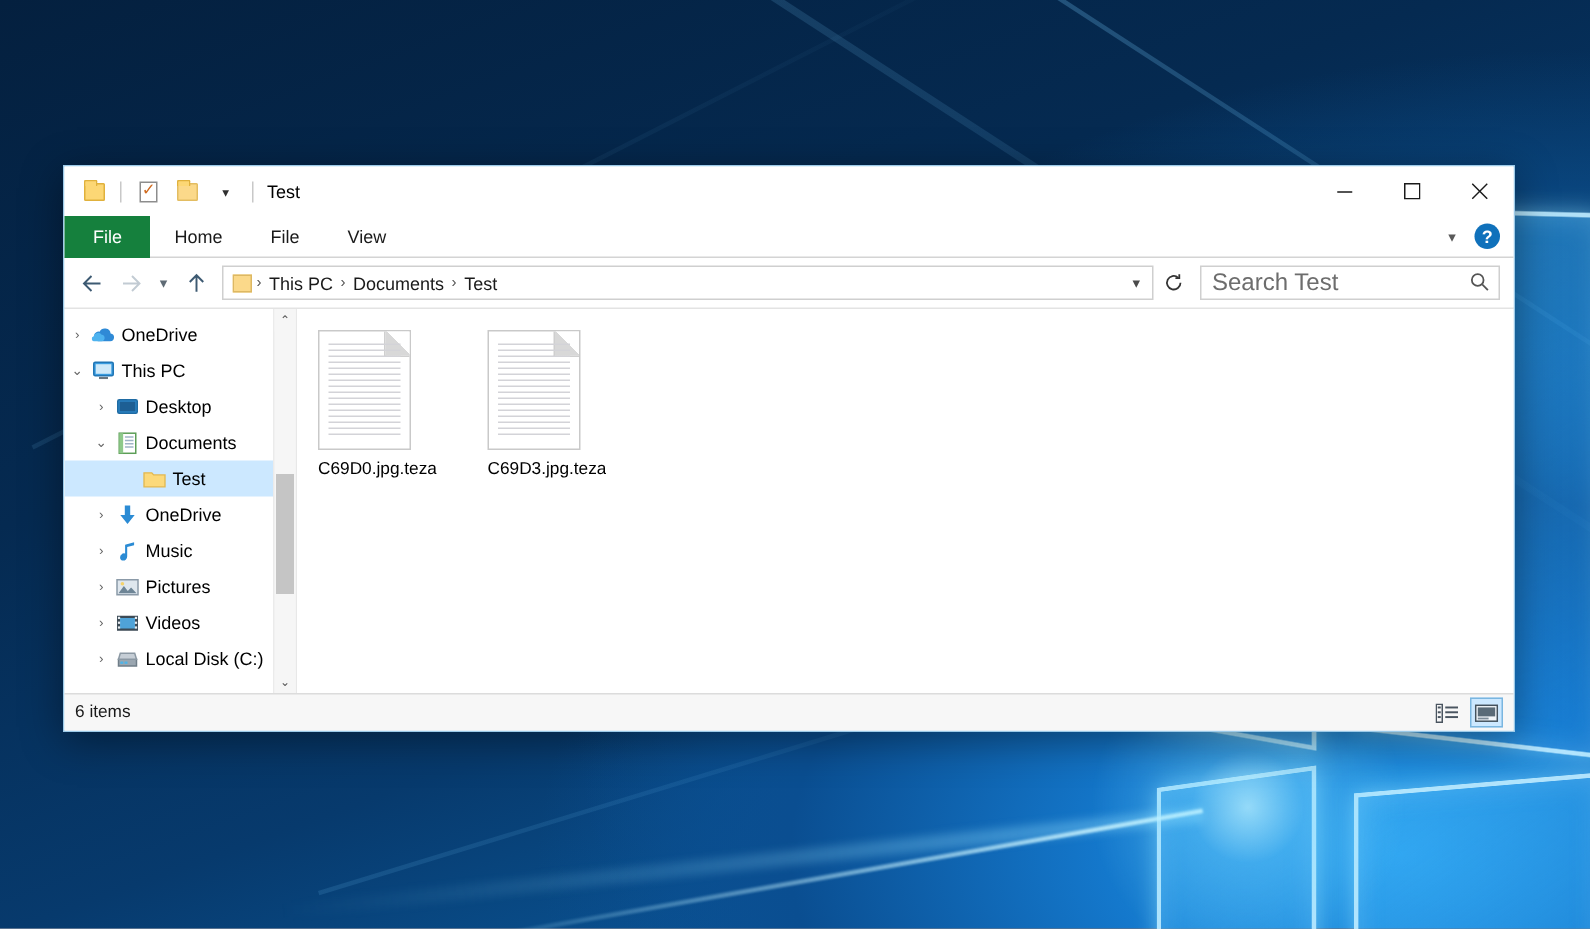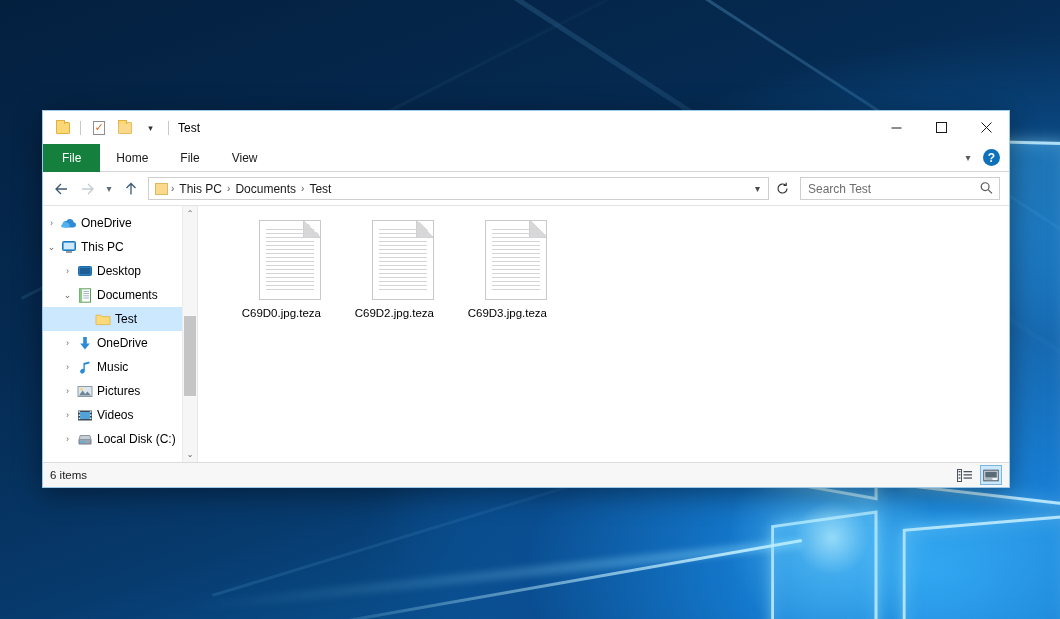--- a/index.html
+++ b/index.html
@@ -144,21 +144,21 @@
   .crumb-sep { color: #555; font-size: 10px; padding: 0 1px; }
   .addr-caret { width: 17px; text-align: center; color: #4a4a4a; font-size: 10px; flex-shrink: 0; }
   .refresh-btn {
     width: 24px; height: 23px; display: flex; align-items: center; justify-content: center;
     color: #333; font-size: 13px; flex-shrink: 0; margin-left: 1px;
   }
   .searchbox {
     width: 200px; height: 23px; border: 1px solid #cfcfcf; background: #fff;
     display: flex; align-items: center; padding: 0 5px 0 7px; margin-left: 6px; flex-shrink: 0;
   }
-  .search-ph { flex: 1; font-size: 12px; color: #6d6d6d; }
+  .search-ph { flex: 1; font-size: 16px; color: #6d6d6d; }
   .search-ico { color: #555; font-size: 12px; transform: rotate(-45deg); }
 
   
   .body { flex: 1; display: flex; min-height: 0; border-top: 1px solid #e3e3e3; }
 
   .navpane {
     width: 155px; flex-shrink: 0; background: #fff; display: flex;
     border-right: 1px solid #e8e8e8; position: relative;
   }
   .navlist { flex: 1; padding-top: 5px; overflow: hidden; }
@@ -179,21 +179,21 @@
     height: 15px; display: flex; align-items: center; justify-content: center;
     font-size: 8px; color: #5a5a5a; background: #f6f6f6;
   }
   .sc-arrow.bot { position: absolute; bottom: 0; left: 0; right: 0; }
   .sc-thumb { position: absolute; left: 1px; right: 1px; top: 110px; height: 80px; background: #c5c5c5; }
 
   .content { flex: 1; background: #fff; position: relative; overflow: hidden; }
   .filegrid { display: flex; flex-wrap: wrap; padding: 8px 0 0 12px; gap: 0; }
   .fileitem {
     width: 113px; padding: 6px 2px 4px; display: flex; flex-direction: column;
-    align-items: flex-end; text-align: center;
+    align-items: flex-start; text-align: center;
   }
   .doc-ico {
     width: 62px; height: 80px; position: relative; background: #fff;
     border: 1px solid #c9c9c9; overflow: hidden;
   }
   .doc-fold {
     position: absolute; right: -1px; top: -1px; width: 18px; height: 18px;
     background: linear-gradient(225deg, #ffffff 0 50%, #d8d8d8 50% 100%);
     border-left: 1px solid #cfcfcf; border-bottom: 1px solid #cfcfcf;
   }
@@ -497,44 +497,20 @@
                   <i></i>
                   <i></i>
                   <i></i>
                   <i></i>
                 </div>
             </div>
             <div class="fname">C69D0.jpg.teza</div>
           </div>
 
 
-          <div class="fileitem">
-            <div class="doc-ico">
-              <div class="doc-fold"></div>
-              <div class="doc-lines">
-                  <i></i>
-                  <i></i>
-                  <i></i>
-                  <i></i>
-                  <i></i>
-                  <i></i>
-                  <i></i>
-                  <i></i>
-                  <i></i>
-                  <i></i>
-                  <i></i>
-                  <i></i>
-                  <i></i>
-                  <i></i>
-                  <i></i>
-                  <i></i>
-                </div>
-            </div>
-            <div class="fname">C69D2.jpg.teza</div>
-          </div>
 
           <div class="fileitem">
             <div class="doc-ico">
               <div class="doc-fold"></div>
               <div class="doc-lines">
                   <i></i>
                   <i></i>
                   <i></i>
                   <i></i>
                   <i></i>

